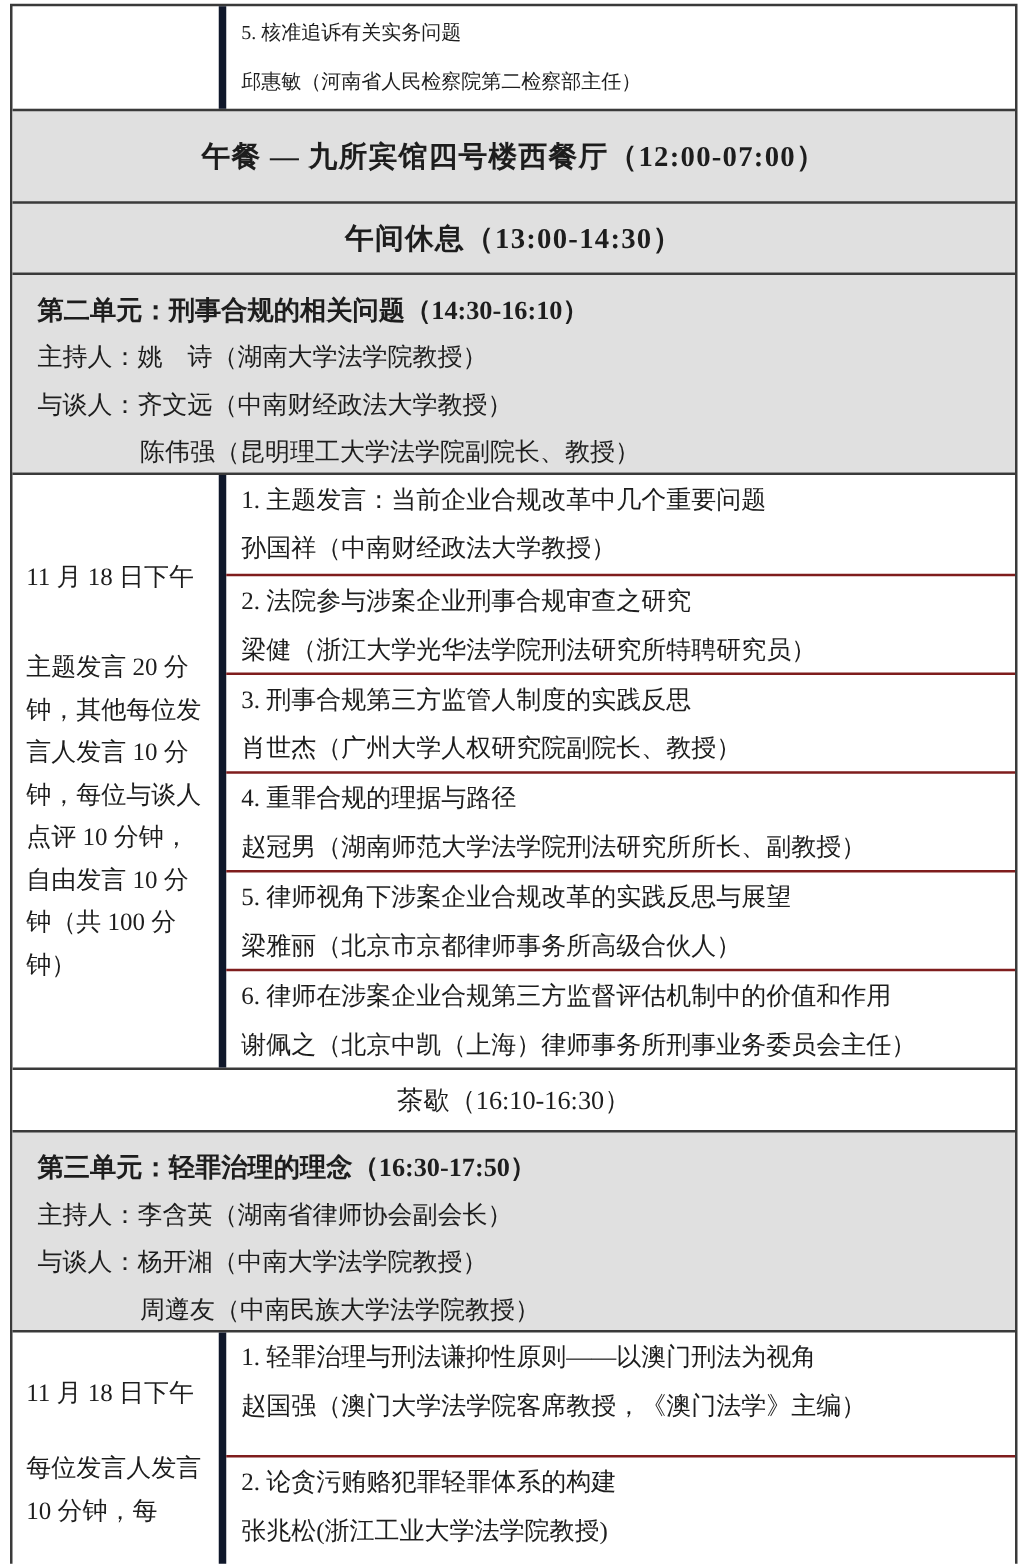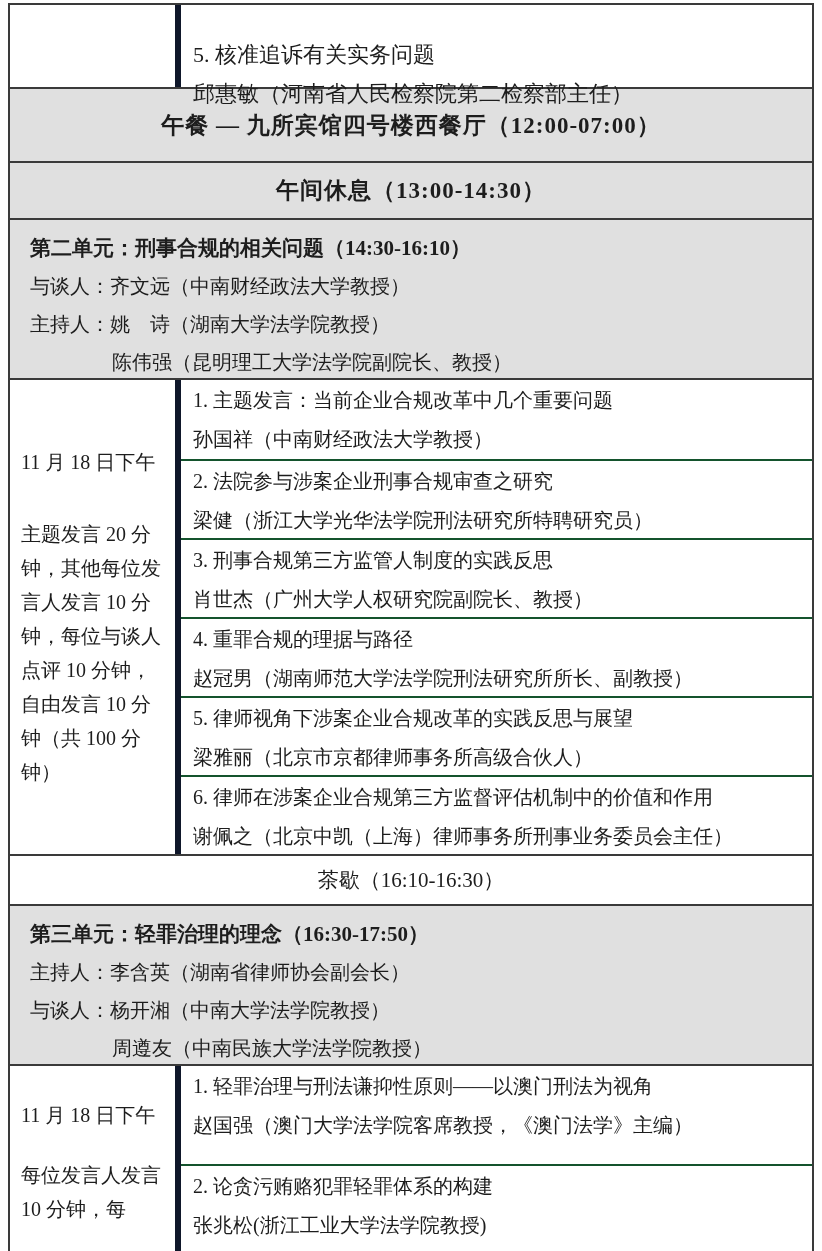--- a/index.html
+++ b/index.html
@@ -19,21 +19,21 @@
   .row:first-child{border-top:none;}
   .split{display:flex;align-items:stretch;}
   .col-left{
     width:171px;flex:none;box-sizing:border-box;
     border-right:6px solid #0f172a;
   }
   .col-right{flex:1;min-width:0;}
 
   
   .r-carry{height:82px;}
-  .pair{padding:2px 8px 0 12px;font-size:22px;line-height:39px;white-space:nowrap;margin-top:28px;}
+  .pair{padding:2px 8px 0 12px;font-size:16px;line-height:39px;white-space:nowrap;}
 
   
   .banner{
     background:#e0e0e0;display:flex;align-items:center;justify-content:center;
     font-weight:bold;font-size:23px;letter-spacing:1px;
   }
   .banner.lunch{height:72px;}
   .banner.brk{height:55px;}
   .banner.tea{height:48px;background:#ffffff;font-weight:normal;font-size:21px;letter-spacing:0;}
 
@@ -47,21 +47,21 @@
 
   
   .time{
     display:flex;flex-direction:column;justify-content:center;
     gap:38px;padding:0 10px 0 11px;box-sizing:border-box;
     font-size:20px;line-height:34px;
   }
   .time.start{justify-content:flex-start;padding-top:32px;gap:26px;}
   .time .date{white-space:nowrap;}
   .item{
-    height:79px;box-sizing:border-box;border-top:2px solid #14532d;
+    height:79px;box-sizing:border-box;border-top:2px solid #7f1d1d;
     padding:1px 6px 0 12px;font-size:20px;line-height:39px;white-space:nowrap;overflow:hidden;
   }
   .item:first-child{border-top:none;}
   .item.tall{height:100px;}
   .item.mid{height:98px;}
 </style>
 </head>
 <body>
 
 <div class="page">
@@ -74,22 +74,22 @@
         <div>邱惠敏（河南省人民检察院第二检察部主任）</div>
       </div>
     </div>
 
     <div class="row banner lunch">午餐 — 九所宾馆四号楼西餐厅（12:00-07:00）</div>
 
     <div class="row banner brk">午间休息（13:00-14:30）</div>
 
     <div class="row sect">
       <div class="ttl">第二单元：刑事合规的相关问题（14:30-16:10）</div>
+      <div>主持人：姚　诗（湖南大学法学院教授）</div>
       <div>与谈人：齐文远（中南财经政法大学教授）</div>
-      <div>主持人：姚　诗（湖南大学法学院教授）</div>
       <div class="ind">陈伟强（昆明理工大学法学院副院长、教授）</div>
     </div>
 
     <div class="row split">
       <div class="col-left time">
         <div class="date">11 月 18 日下午</div>
         <div class="note">主题发言 20 分钟，其他每位发言人发言 10 分钟，每位与谈人点评 10 分钟，自由发言 10 分钟（共 100 分钟）</div>
       </div>
       <div class="col-right">
         <div class="item">

